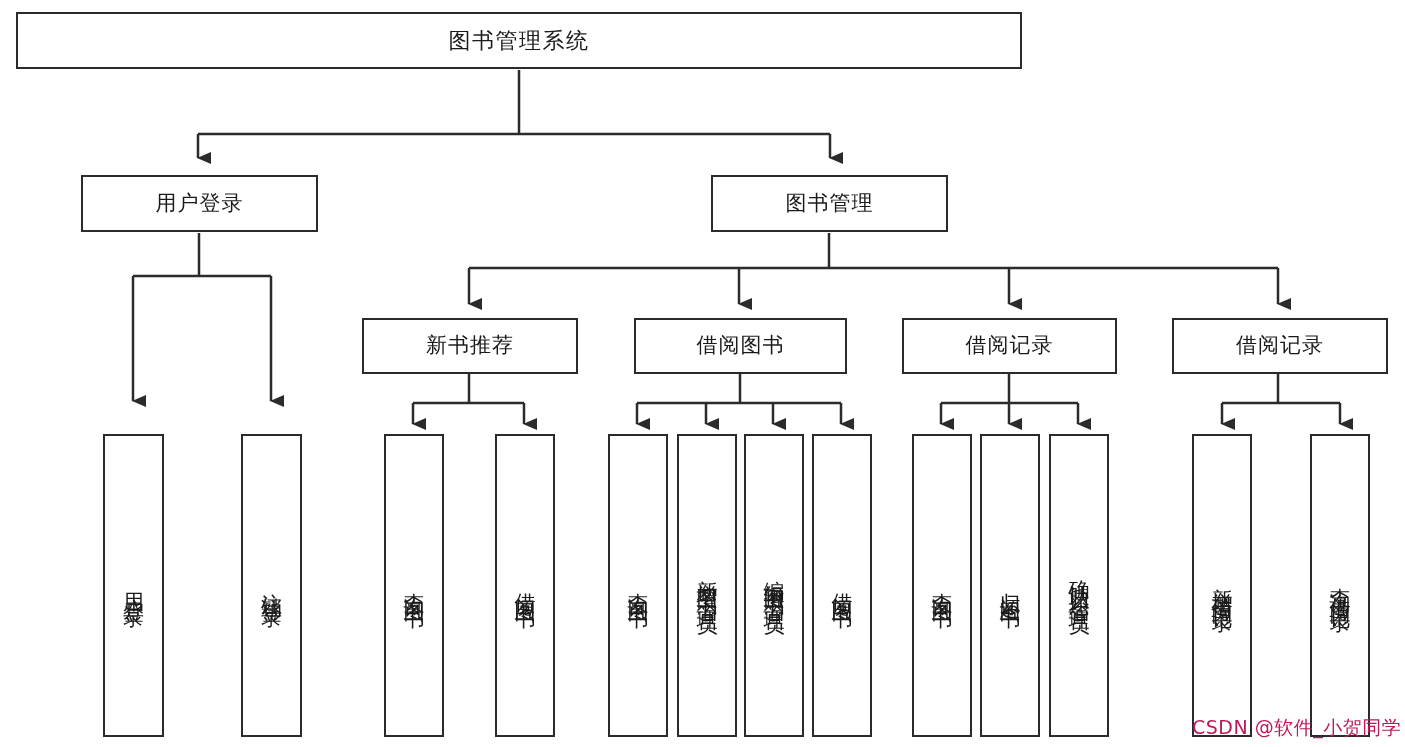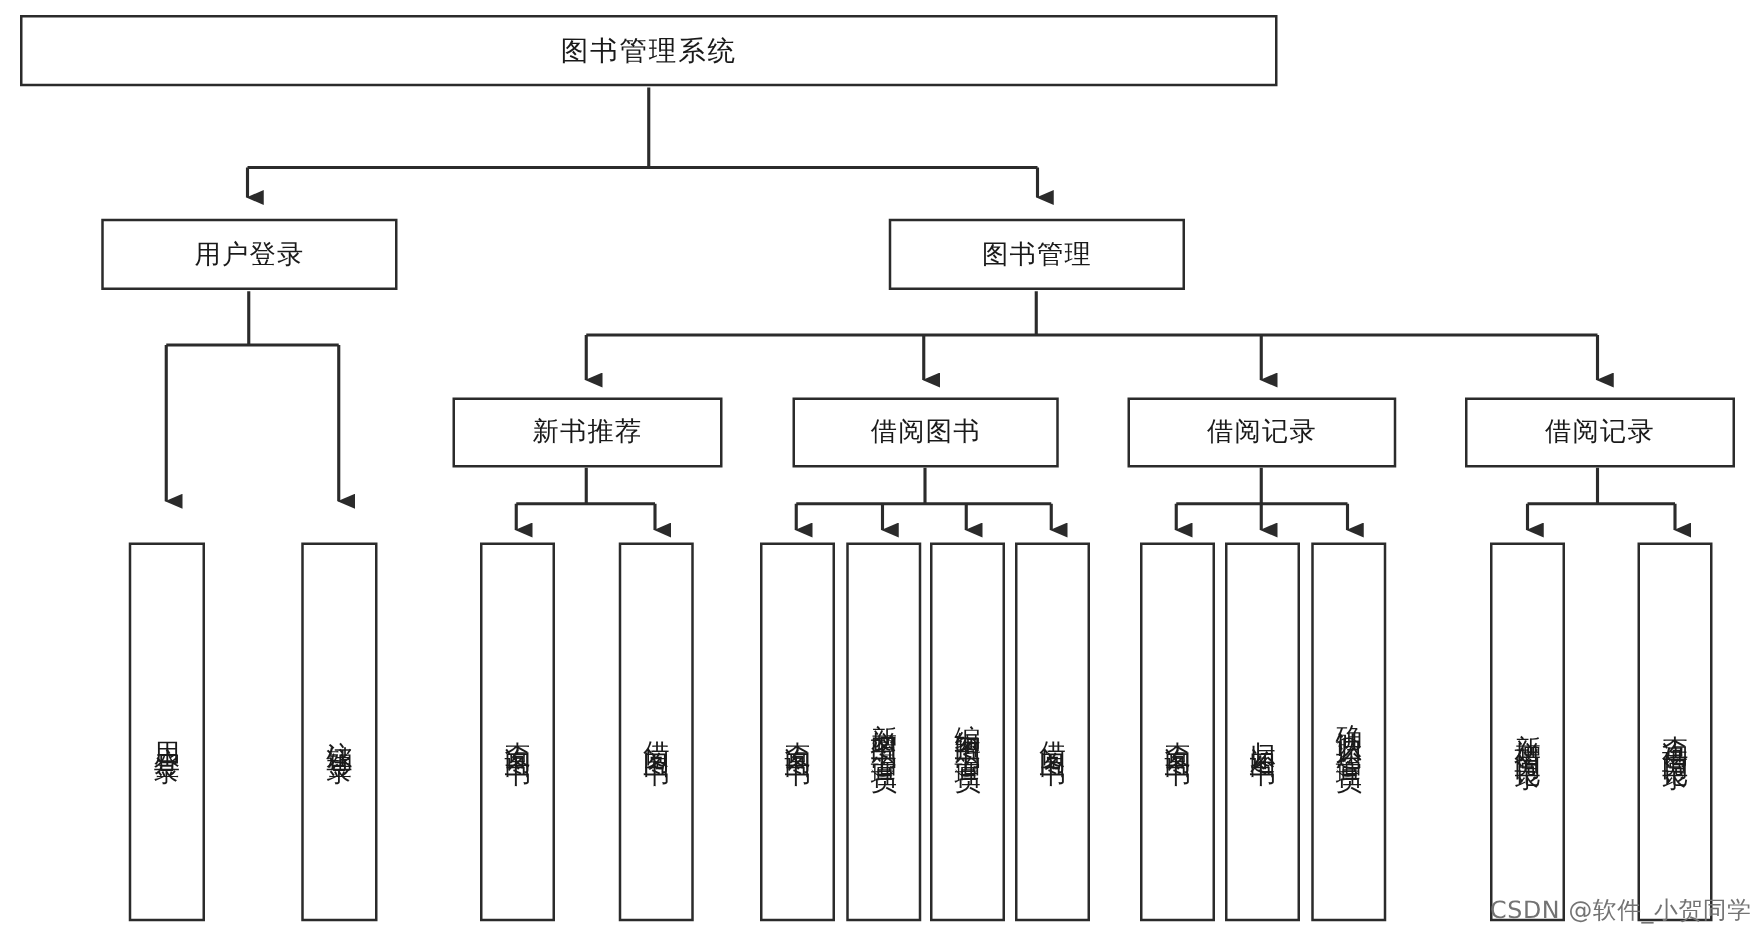--- a/index.html
+++ b/index.html
@@ -55,21 +55,21 @@
     padding-bottom: 4px;
     align-items: center;
     justify-content: center;
     white-space: nowrap;
   }
   .node .lbl {
     display: block;
   }
   .watermark {
     position: absolute;
-    color: #737373;
+    color: #be185d;
     font-size: 19px;
     letter-spacing: 0.5px;
     white-space: nowrap;
     user-select: none;
     text-align: right;
   }
 </style>
 </head>
 <body>
 

